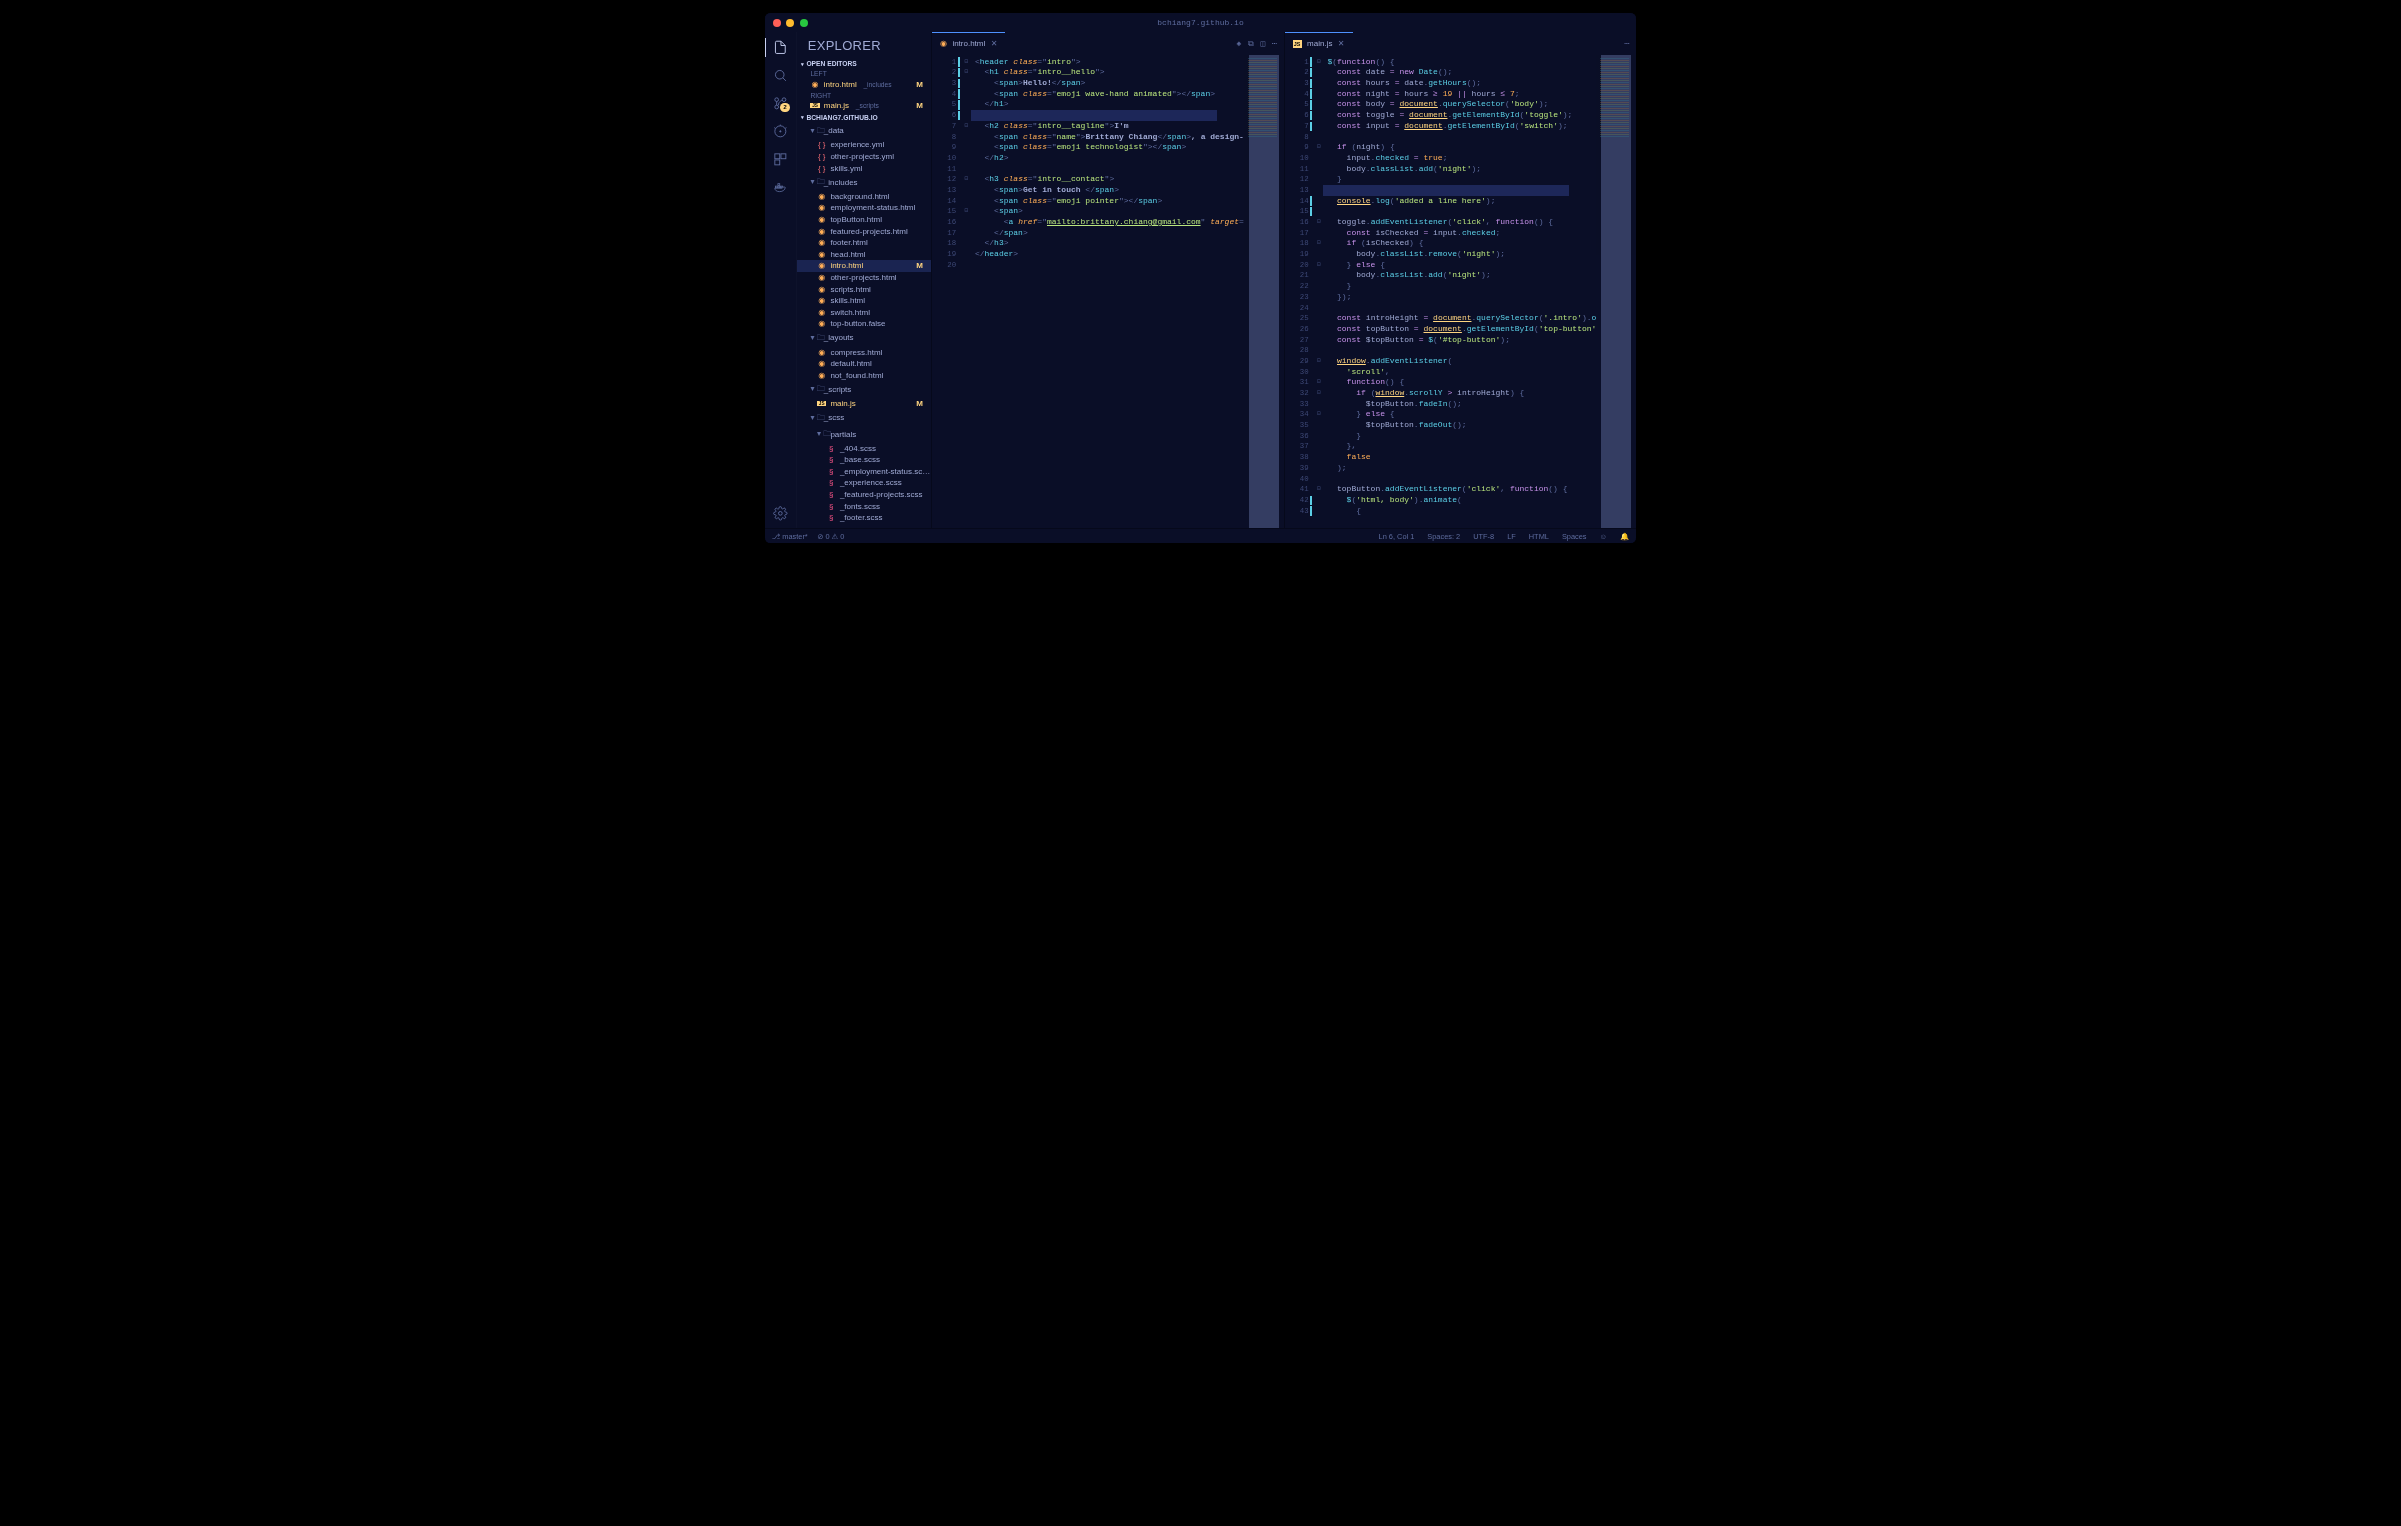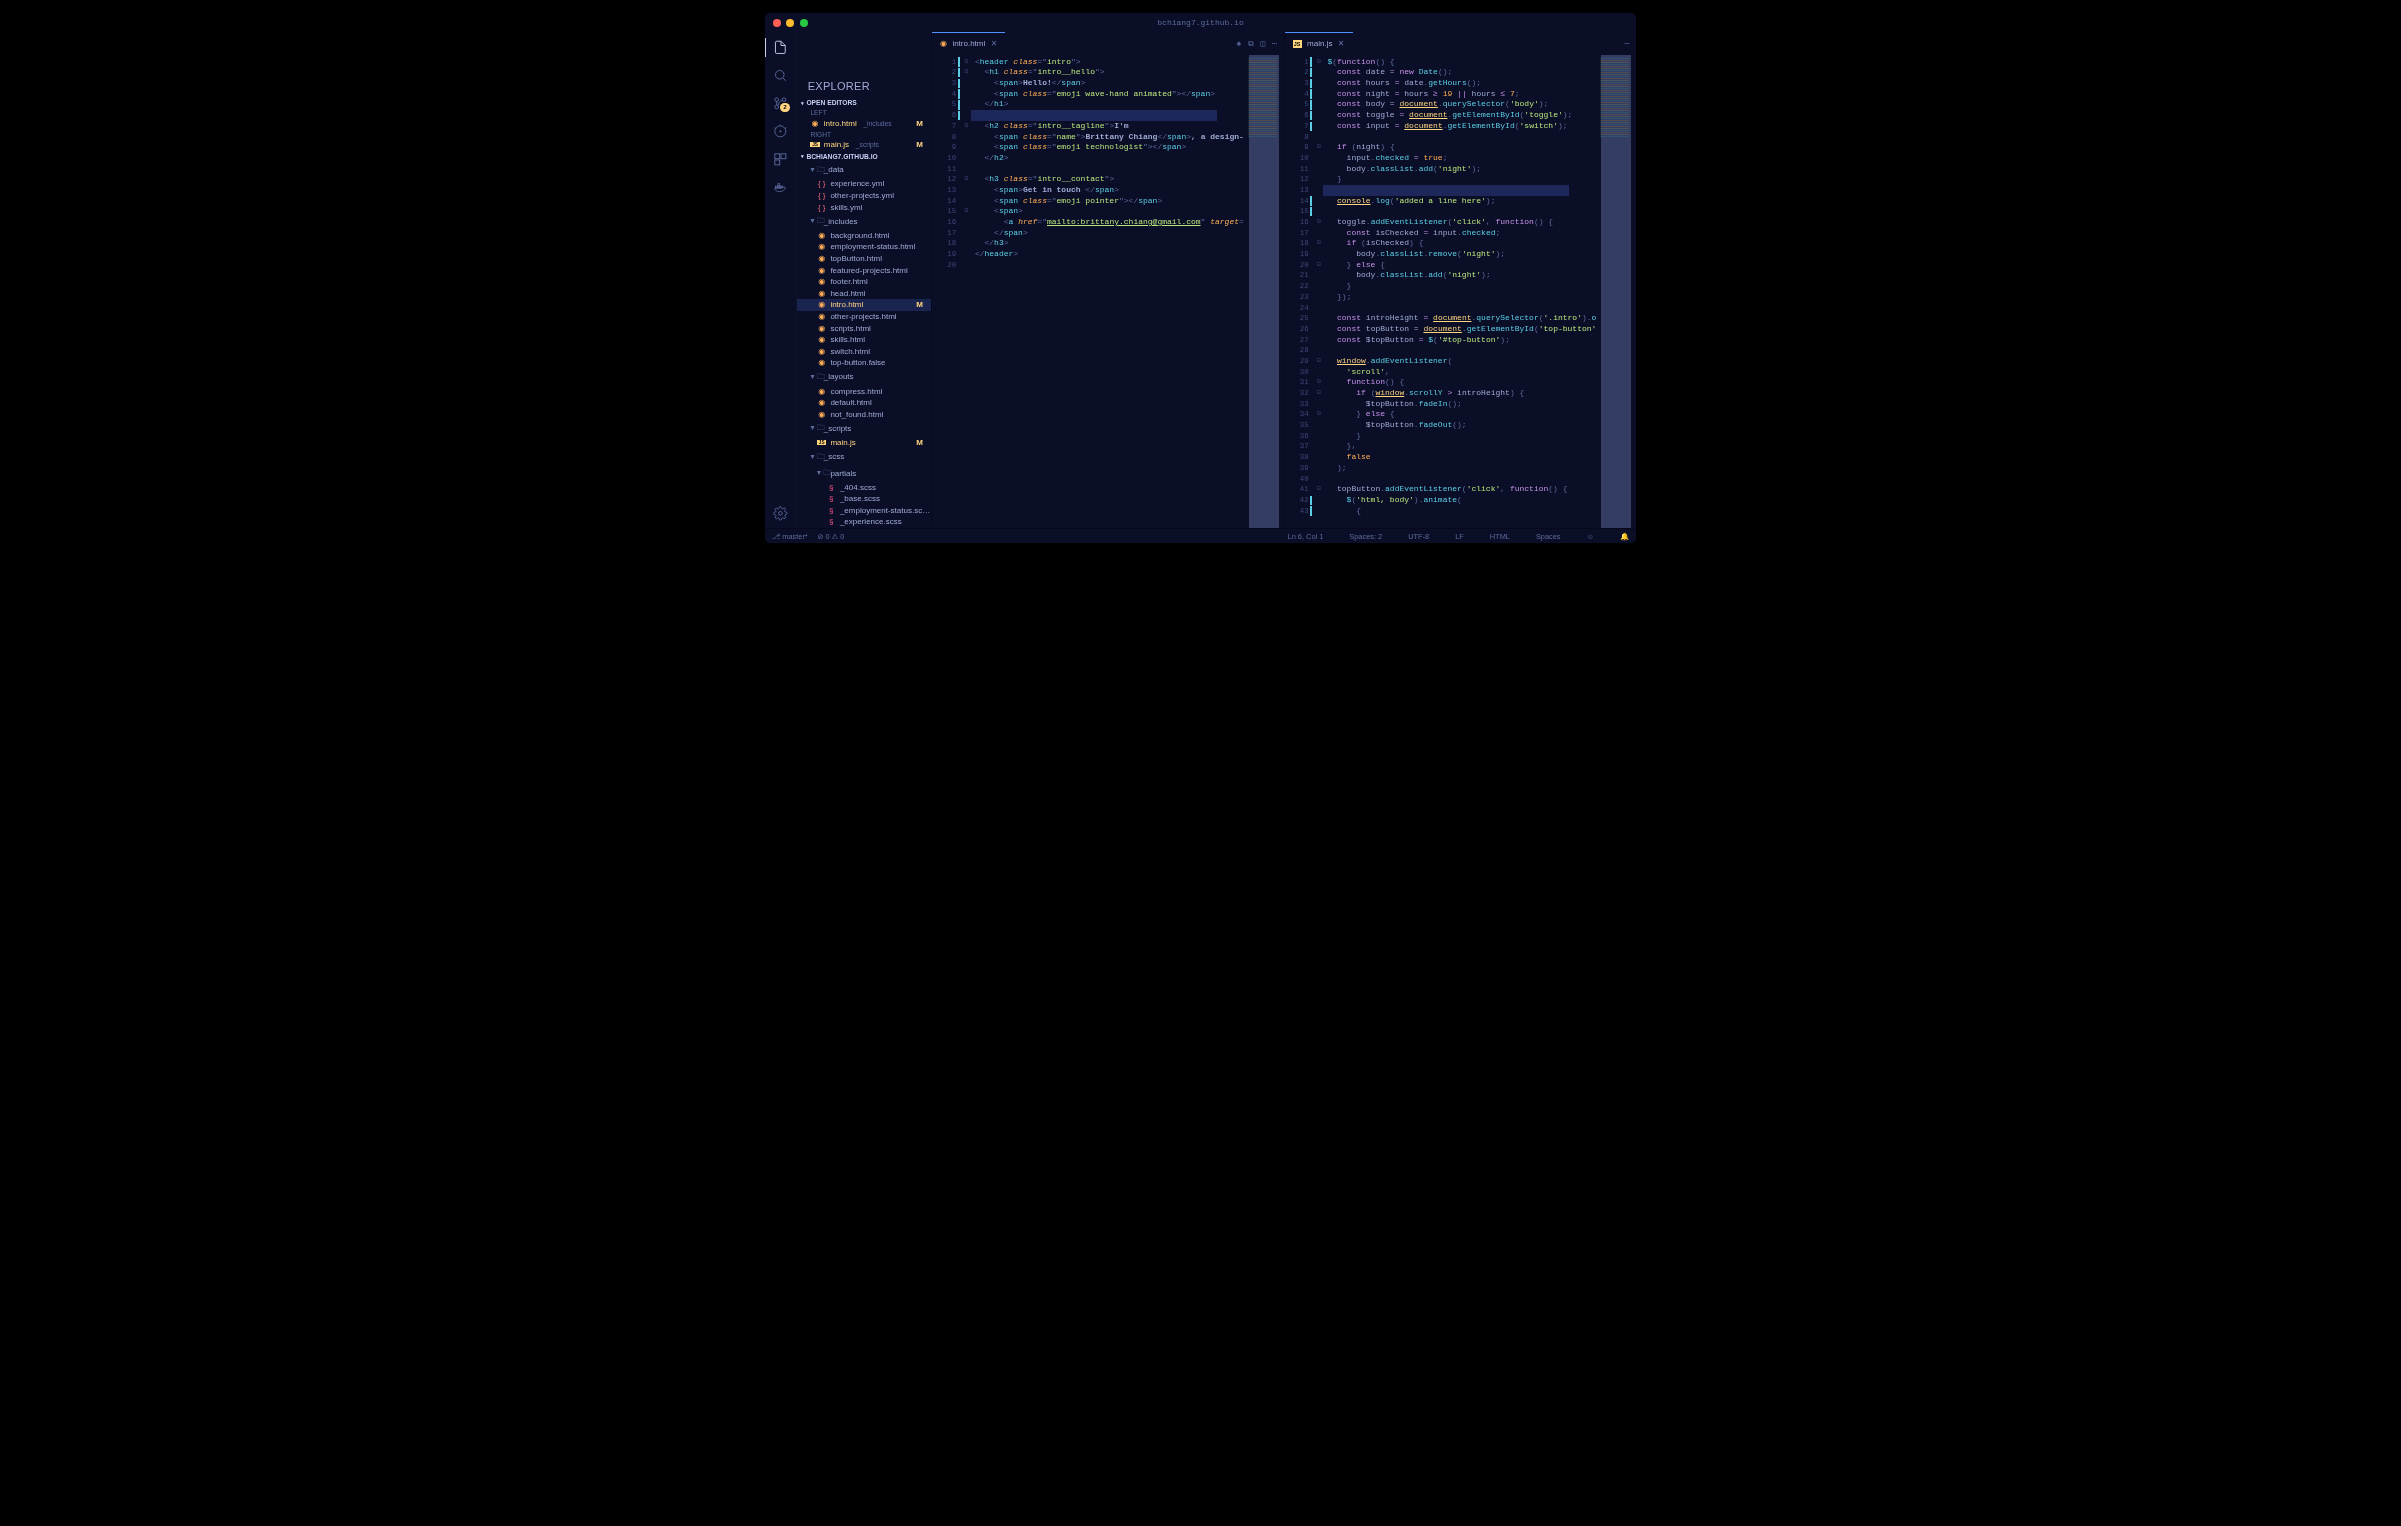--- a/index.html
+++ b/index.html
@@ -108,23 +108,22 @@
   .sidebar {
     width: 134px;
     background: var(--bg);
     overflow-y: auto;
     font-family: -apple-system, "Segoe UI", sans-serif;
     font-size: 8px;
   }
   .sidebar-title {
     padding: 5.4px 10.7px;
     color: var(--text);
-    font-size: 11px;
+    font-size: 13px;
     letter-spacing: 0.3px;
-    margin-top: 42px;
   }
   .section-header {
     padding: 2px 4px;
     color: var(--text-bright);
     font-size: 6.7px;
     font-weight: bold;
     display: flex;
     align-items: center;
     gap: 2.7px;
   }
@@ -263,21 +262,21 @@
     background: var(--bg);
     display: flex;
     align-items: center;
     padding: 0 6.7px;
     font-family: -apple-system, sans-serif;
     font-size: 7.4px;
     color: var(--text-dim);
     gap: 9.4px;
     border-top: 0.7px solid rgba(0,0,0,0.3);
   }
-  .statusbar .right { margin-left: auto; display: flex; gap: 26px;  padding-left: 36px;}
+  .statusbar .right { margin-left: auto; display: flex; gap: 13px;  padding-left: 36px;}
 </style>
 </head>
 <body>
 
 <div class="vscode-window">
 
   <div class="titlebar">
     <div class="traffic">
       <div class="dot r"></div>
       <div class="dot y"></div>

